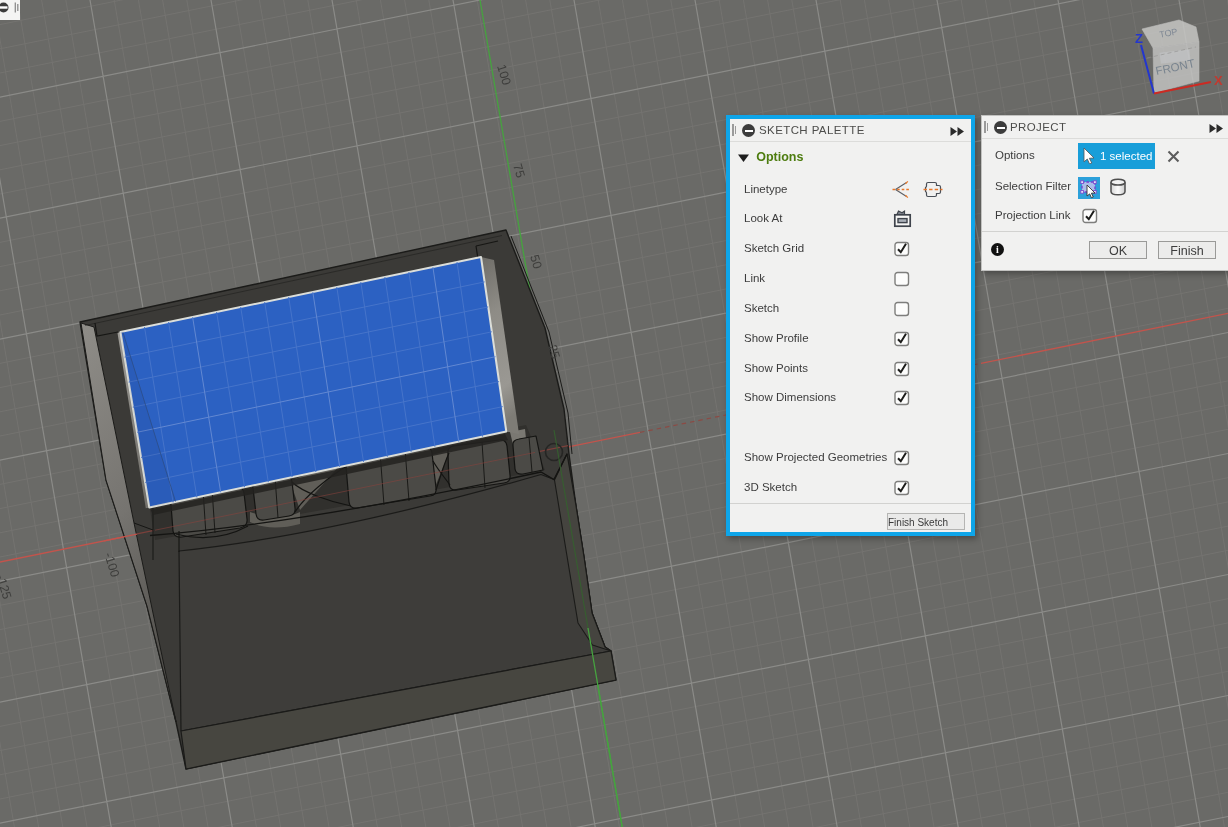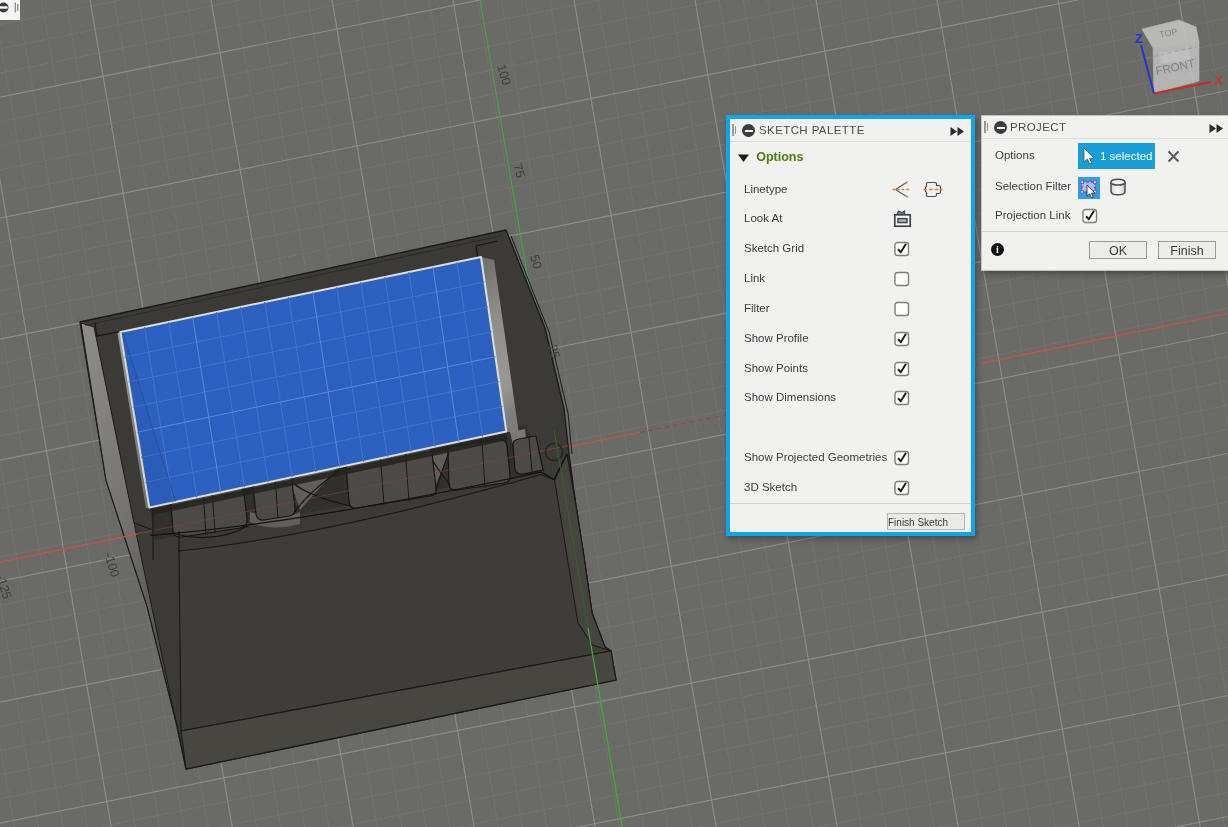--- a/index.html
+++ b/index.html
@@ -184,21 +184,21 @@
           <path d="M4,8.2 L6.8,11.2 L12,2.8" stroke="#1d1d1b" stroke-width="2" fill="none"></path>
         </svg></span>
     </div>
 <div style="position:absolute;left:14px;top:145px;width:235px;height:30px">
       <span style="position:absolute;left:0;top:8px;white-space:nowrap">Link</span>
       <span style="position:absolute;left:150px;top:7px"><svg width="16" height="16" viewBox="0 0 16 16">
           <rect x="1" y="1.5" width="13.5" height="13" rx="2.5" fill="#fdfdfc" stroke="#7e7e7c" stroke-width="1.4"></rect>
         </svg></span>
     </div>
 <div style="position:absolute;left:14px;top:175px;width:235px;height:30px">
-      <span style="position:absolute;left:0;top:8px;white-space:nowrap">Filter</span>
+      <span style="position:absolute;left:0;top:8px;white-space:nowrap">Sketch</span>
       <span style="position:absolute;left:150px;top:7px"><svg width="16" height="16" viewBox="0 0 16 16">
           <rect x="1" y="1.5" width="13.5" height="13" rx="2.5" fill="#fdfdfc" stroke="#7e7e7c" stroke-width="1.4"></rect>
         </svg></span>
     </div>
 <div style="position:absolute;left:14px;top:205px;width:235px;height:30px">
       <span style="position:absolute;left:0;top:8px;white-space:nowrap">Show Profile</span>
       <span style="position:absolute;left:150px;top:7px"><svg width="16" height="16" viewBox="0 0 16 16">
           <rect x="1" y="1.5" width="13.5" height="13" rx="2.5" fill="#fdfdfc" stroke="#7e7e7c" stroke-width="1.4"></rect>
           <path d="M4,8.2 L6.8,11.2 L12,2.8" stroke="#1d1d1b" stroke-width="2" fill="none"></path>
         </svg></span>

